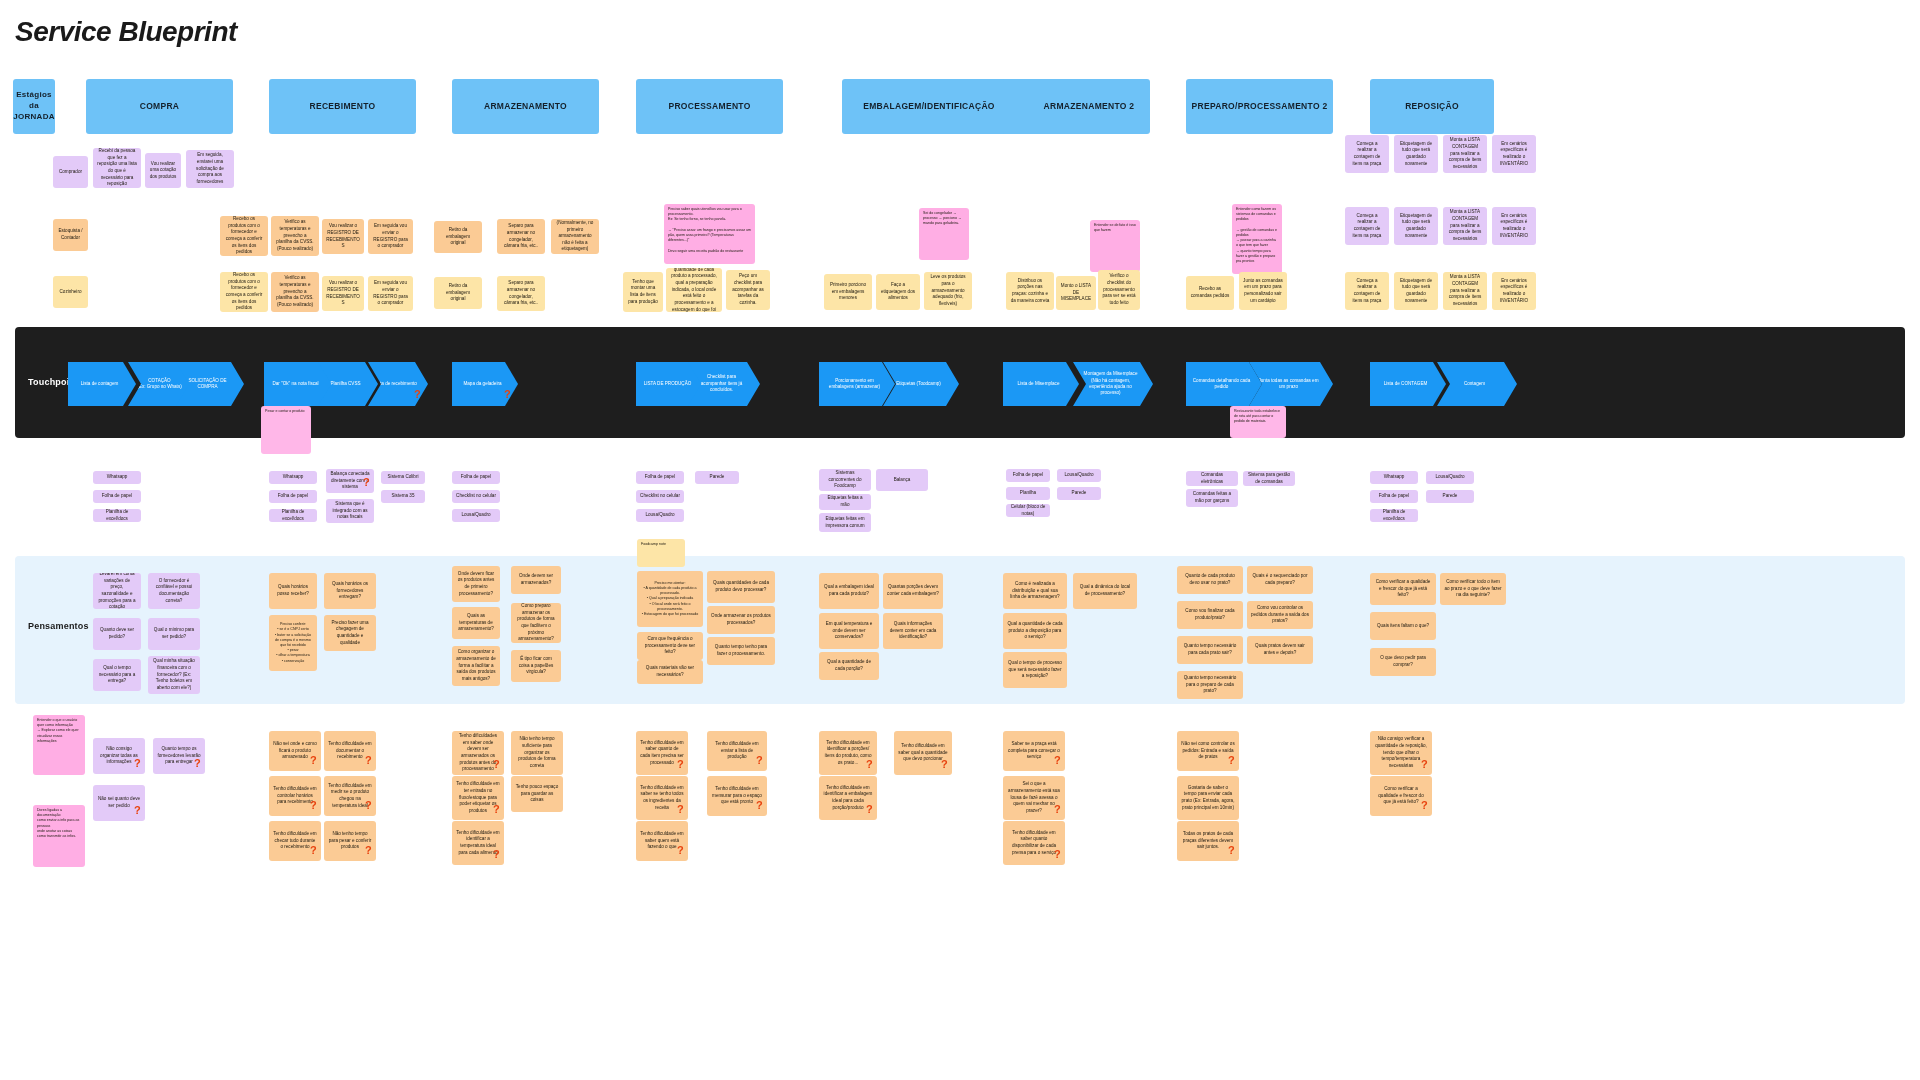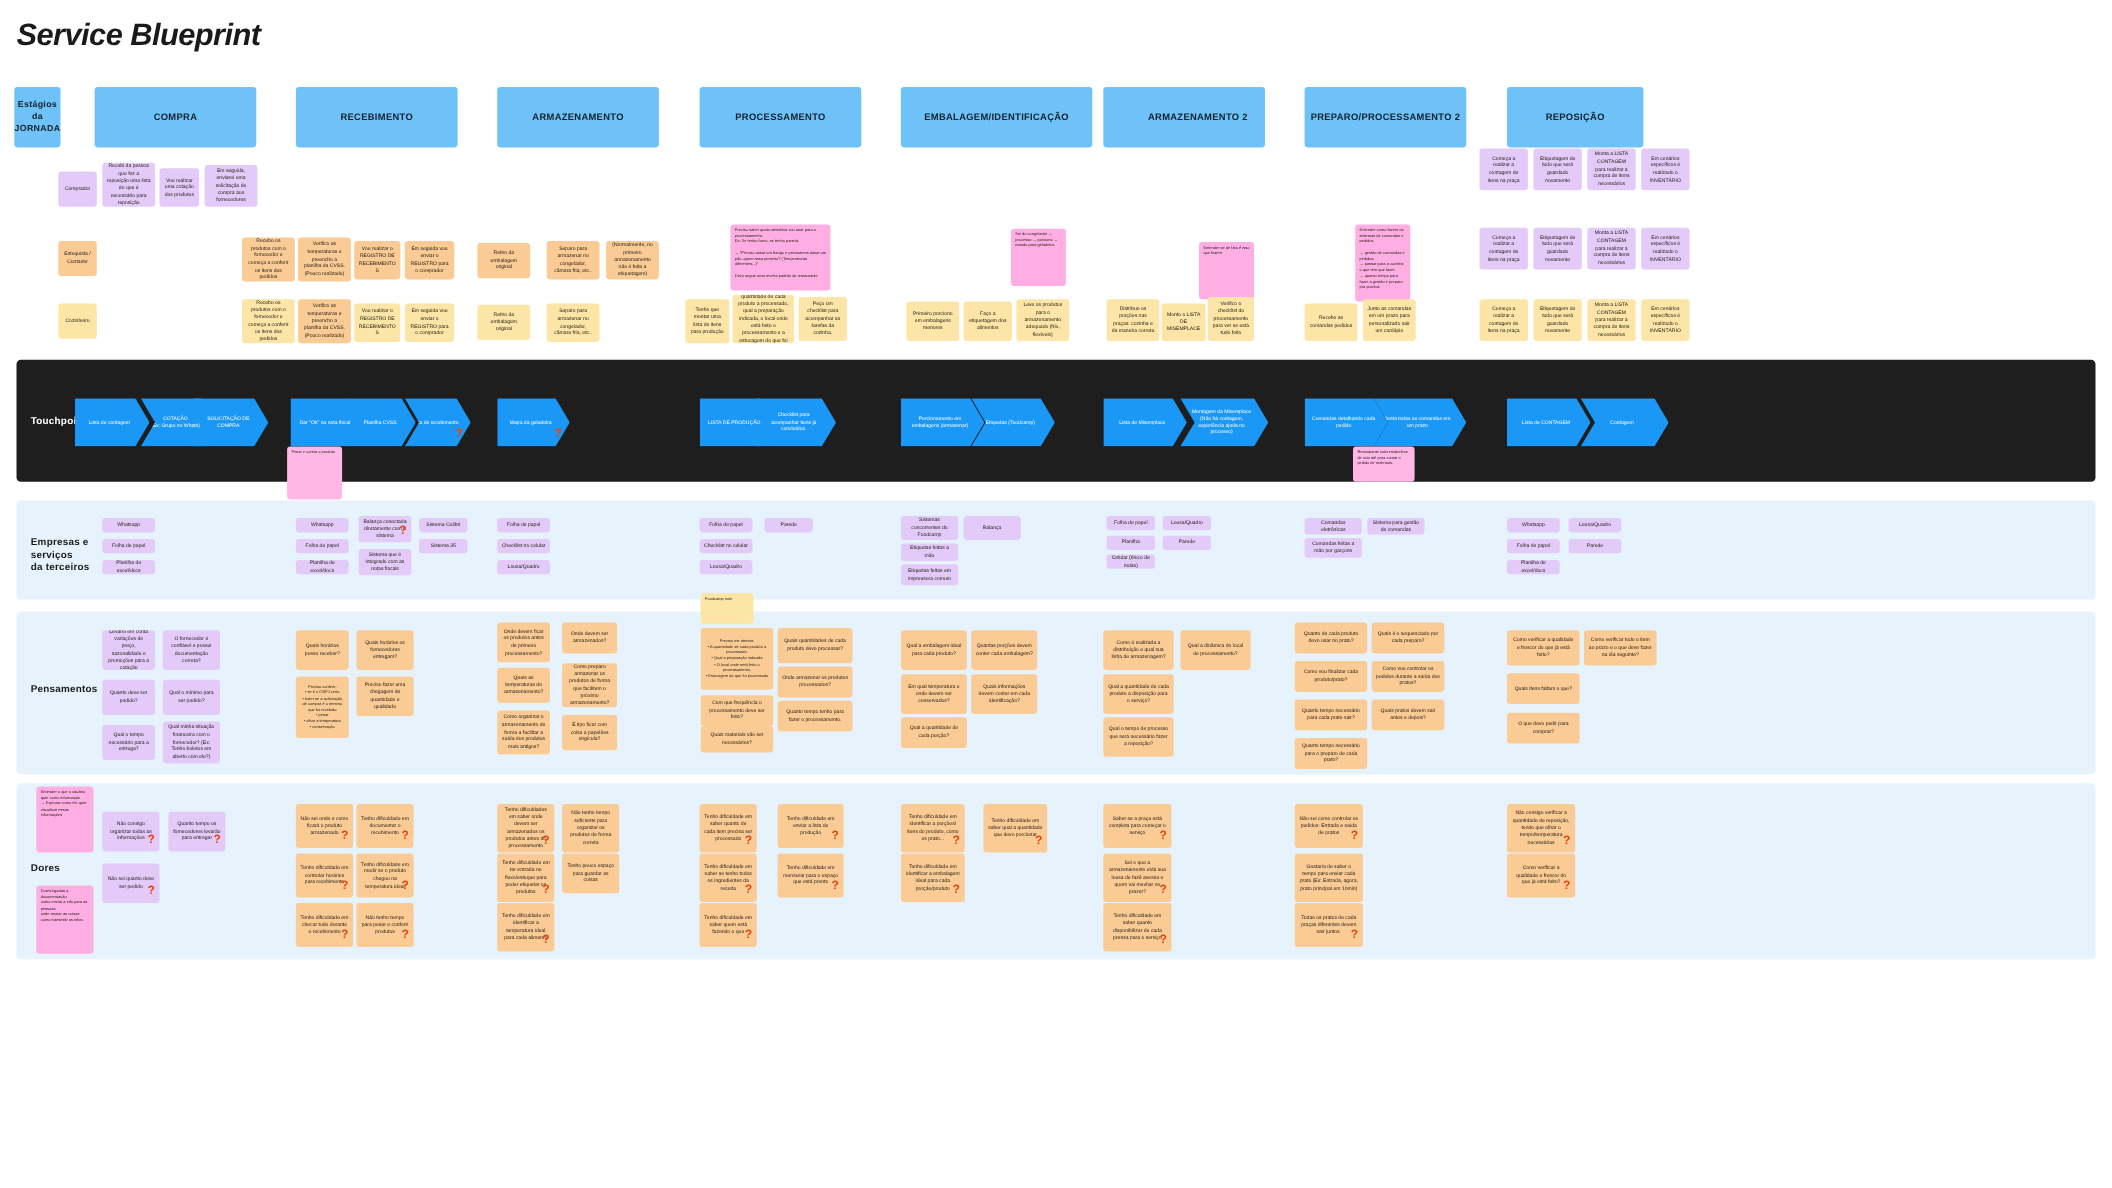--- a/index.html
+++ b/index.html
@@ -99,41 +99,34 @@
 
   <div class="title">Service Blueprint</div>
 
   <div class="stages"></div>
 
 
   <div class="lane dark" id="lane-touchpoints" style="top:327px; height:111px;">
     <div class="lane-label light" style="top:50px;">Touchpoints</div>
   </div>
 
-  <div class="lane" id="lane-terceiros" style="top:455px; height:90px;">
-    <div class="lane-label" id="lbl-terceiros" style="top:32px; white-space:pre-line;">Empresas e serviços
-da terceiros</div>
-  </div>
 
   <div class="lane" id="lane-pensamentos" style="top:556px; height:148px;">
     <div class="lane-label" style="top:65px;">Pensamentos</div>
   </div>
 
-  <div class="lane" id="lane-dores" style="top:712px; height:160px;">
-    <div class="lane-label" style="top:72px;">Dores</div>
-  </div>
 
   <div id="layer-stages">
       <div class="stage first" style="left: 13px; width: 42px; top: 79px; position: absolute; white-space: pre-line;">Estágios da
 JORNADA</div>
       <div class="stage" style="left: 86px; width: 147px; top: 79px; position: absolute; white-space: pre-line;">COMPRA</div>
       <div class="stage" style="left: 269px; width: 147px; top: 79px; position: absolute; white-space: pre-line;">RECEBIMENTO</div>
       <div class="stage" style="left: 452px; width: 147px; top: 79px; position: absolute; white-space: pre-line;">ARMAZENAMENTO</div>
       <div class="stage" style="left: 636px; width: 147px; top: 79px; position: absolute; white-space: pre-line;">PROCESSAMENTO</div>
-      <div class="stage" style="left: 819px; width: 174px; top: 79px; position: absolute; white-space: pre-line;">EMBALAGEM/IDENTIFICAÇÃO</div>
+      <div class="stage" style="left: 842px; width: 174px; top: 79px; position: absolute; white-space: pre-line;">EMBALAGEM/IDENTIFICAÇÃO</div>
       <div class="stage" style="left: 1003px; width: 147px; top: 79px; position: absolute; white-space: pre-line; padding-left: 29px;">ARMAZENAMENTO 2</div>
       <div class="stage" style="left: 1186px; width: 147px; top: 79px; position: absolute; white-space: pre-line;">PREPARO/PROCESSAMENTO 2</div>
       <div class="stage" style="left: 1370px; width: 124px; top: 79px; position: absolute; white-space: pre-line;">REPOSIÇÃO</div>
     </div>
   <div id="layer-notes">
       <div class="note purple" style="left: 53px; top: 156px; width: 35px; height: 32px;">Comprador</div>
       <div class="note purple" style="left: 93px; top: 148px; width: 48px; height: 40px;">Recebi da pessoa que fez a reposição uma lista do que é necessário para reposição</div>
       <div class="note purple" style="left: 145px; top: 153px; width: 36px; height: 35px;">Vou realizar uma cotação dos produtos</div>
       <div class="note purple" style="left: 186px; top: 150px; width: 48px; height: 38px;">Em seguida, enviarei uma solicitação de compra aos fornecedores</div>
       <div class="note orange" style="left: 53px; top: 219px; width: 35px; height: 32px;">Estoquista / Contador</div>

